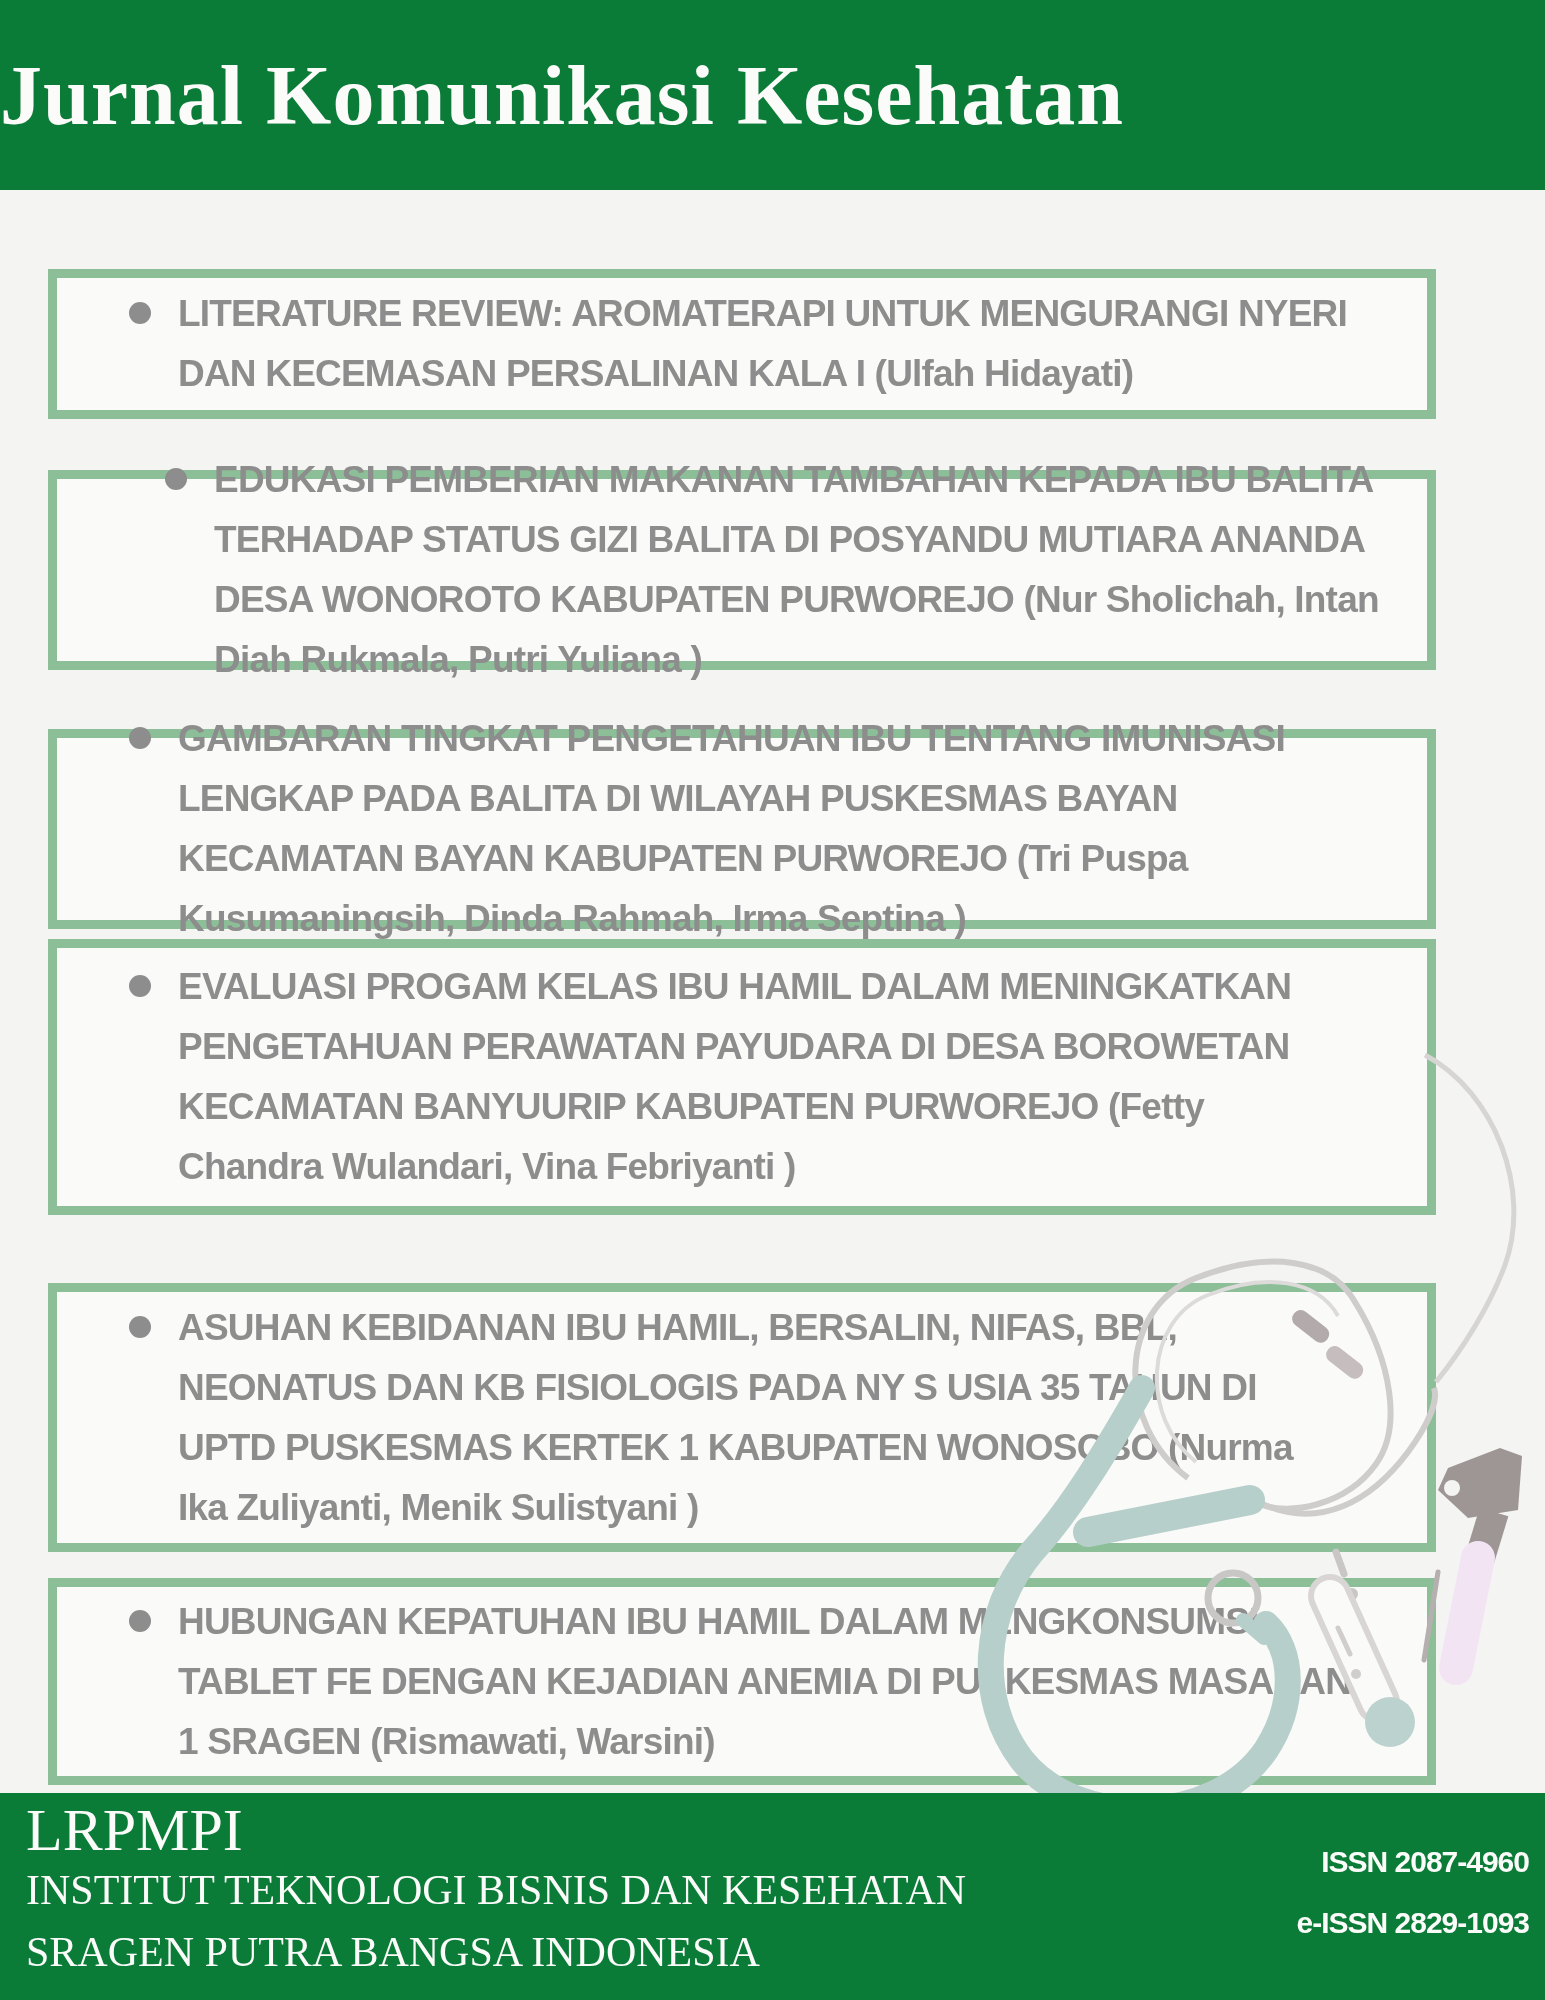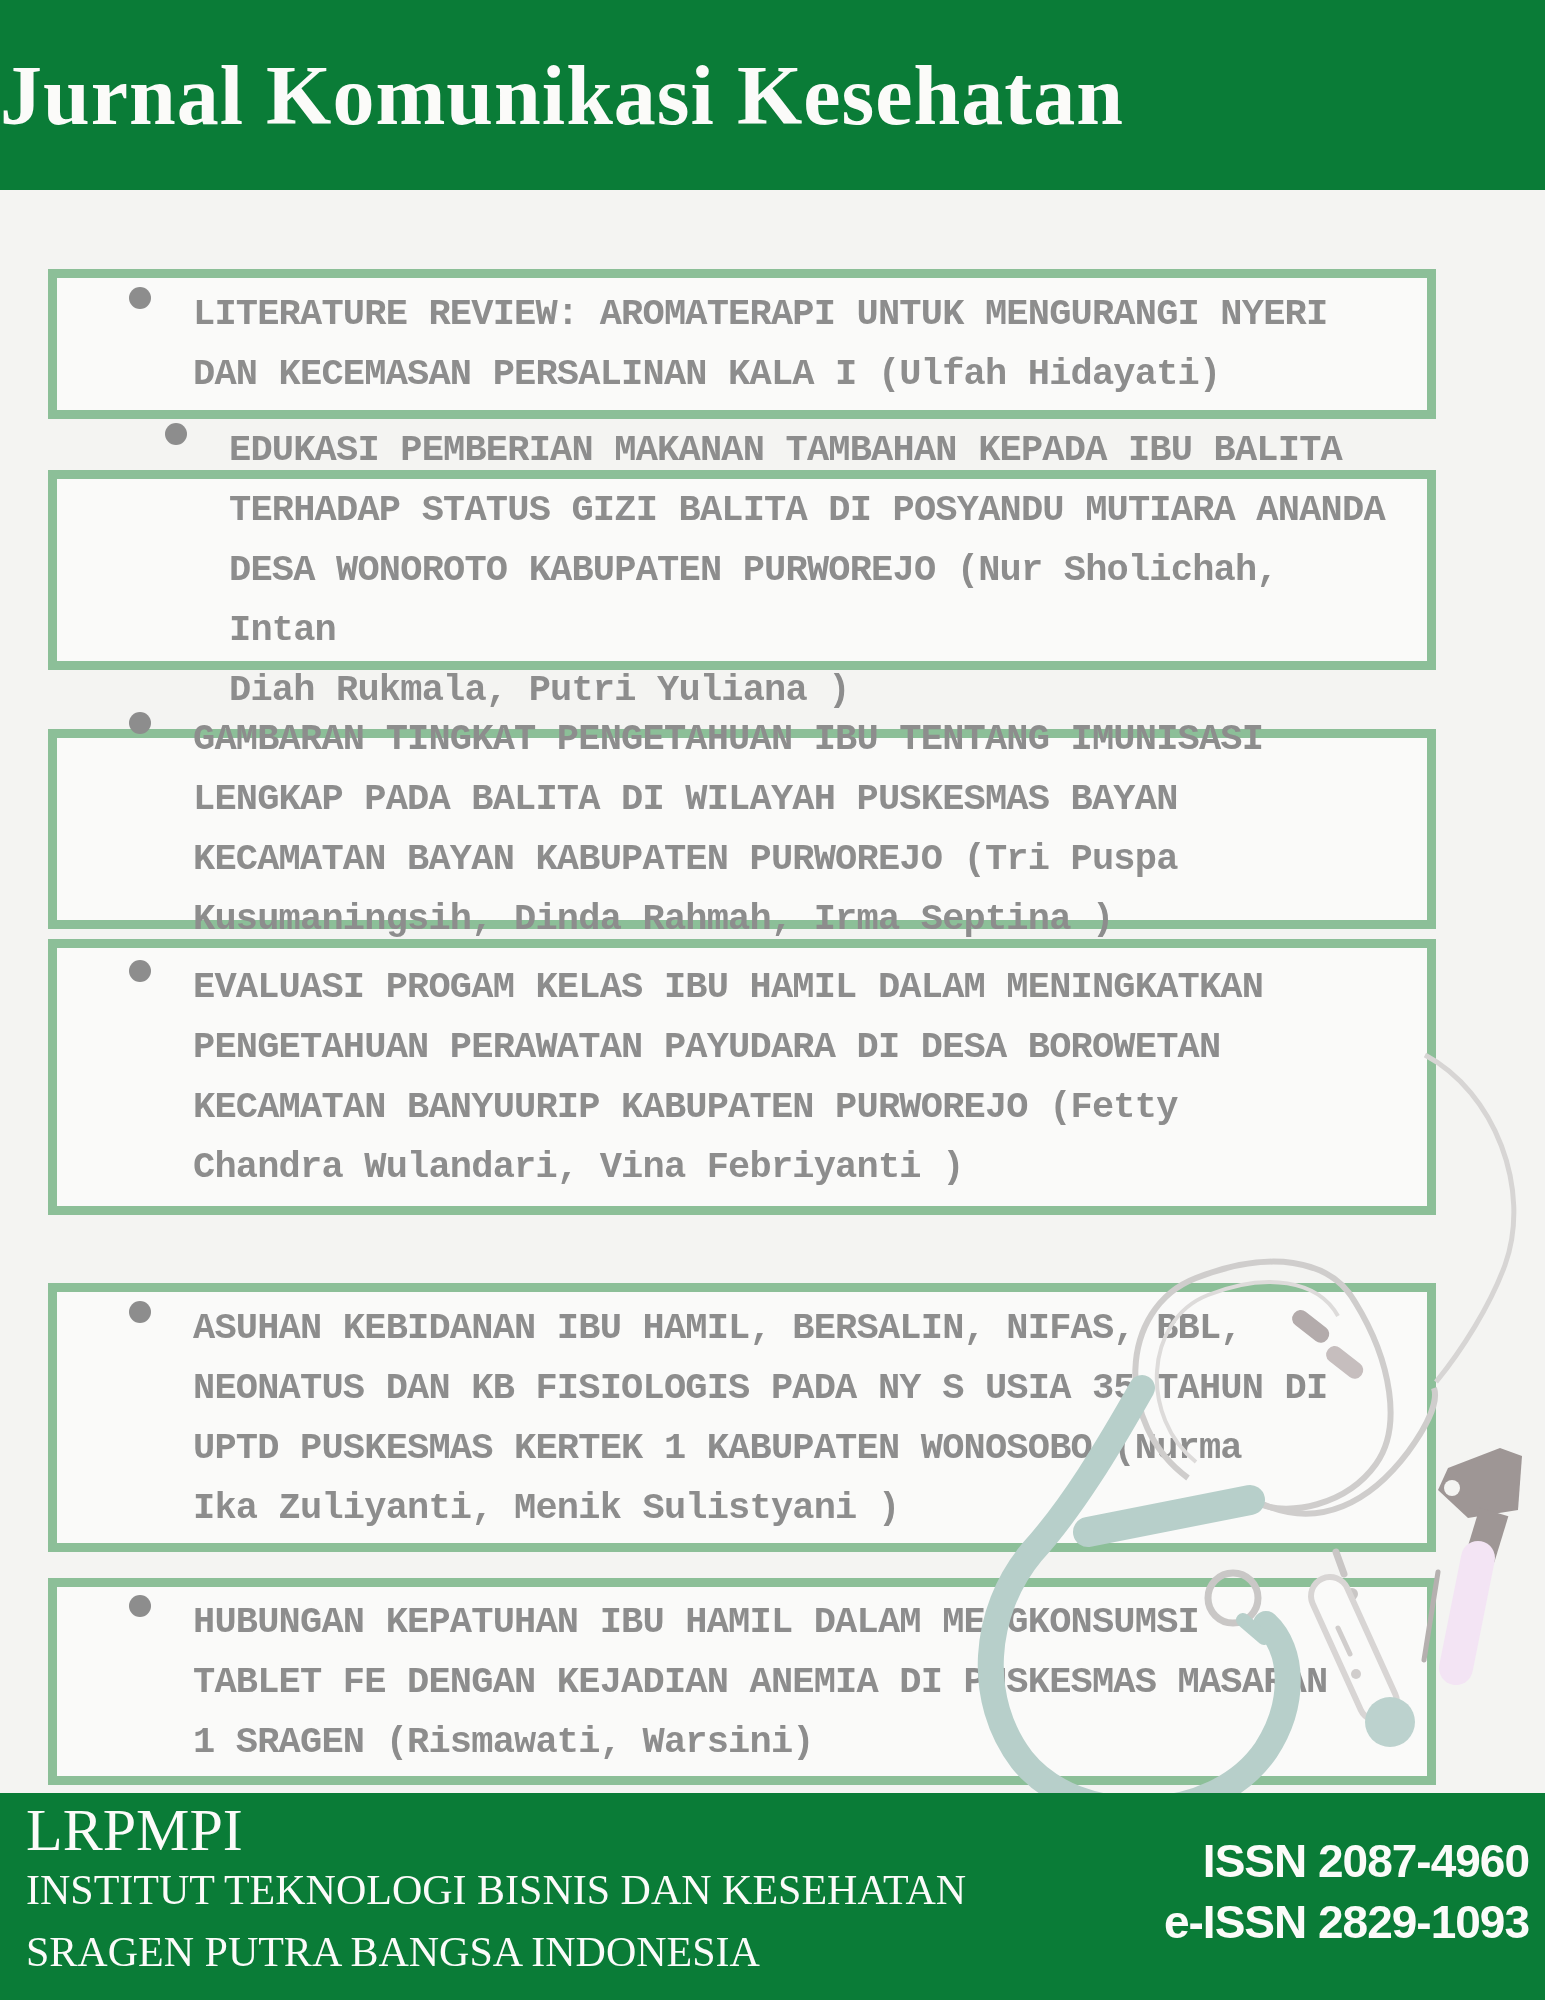--- a/index.html
+++ b/index.html
@@ -20,36 +20,36 @@
   .b2{top:470px;height:200px;padding-left:36px;}
   .b3{top:729px;height:200px;}
   .b4{top:939px;height:276px;}
   .b5{top:1283px;height:269px;}
   .b6{top:1578px;height:207px;}
 
   .article-item{position:relative;z-index:3;display:flex;align-items:flex-start;
                 padding-left:72px;padding-right:12px;}
   .bullet{flex:0 0 auto;width:22px;height:22px;border-radius:50%;
           background:#8d8d8d;margin-top:19px;margin-right:26px;}
-  .article-title{margin:16px;white-space:pre-line;color:#8d8d8d;font-weight:700;
-                 font-size:37px;line-height:60px;letter-spacing:-0.8px;font-family:Liberation Mono, monospace;}
+  .article-title{margin:1px;white-space:pre-line;color:#8d8d8d;font-weight:700;
+                 font-size:37px;line-height:60px;letter-spacing:-0.8px;}
 
   
   .watermark{position:absolute;top:0;left:0;width:1545px;height:2000px;
              z-index:2;pointer-events:none;}
 
   
   .footer{position:absolute;top:1793px;left:0;width:1545px;height:207px;
           background:#0a7c37;z-index:4;color:#fbfbf9;}
   .footer-left{position:absolute;left:26px;top:8px;
                font-family:"Liberation Serif",serif;}
   .footer-org{font-size:60px;line-height:58px;}
   .footer-inst{font-size:42px;line-height:62px;}
   .footer-right{position:absolute;right:16px;top:38px;text-align:right;
-                font-weight:700;font-size:46px;line-height:61px;letter-spacing:-1px;}
+                font-weight:700;font-size:30px;line-height:61px;letter-spacing:-1px;}
 </style>
 </head>
 <body>
 
 <header class="header">
   <h1>Jurnal Komunikasi Kesehatan</h1>
 </header>
 
 <main>
   <section class="article-box b1">

